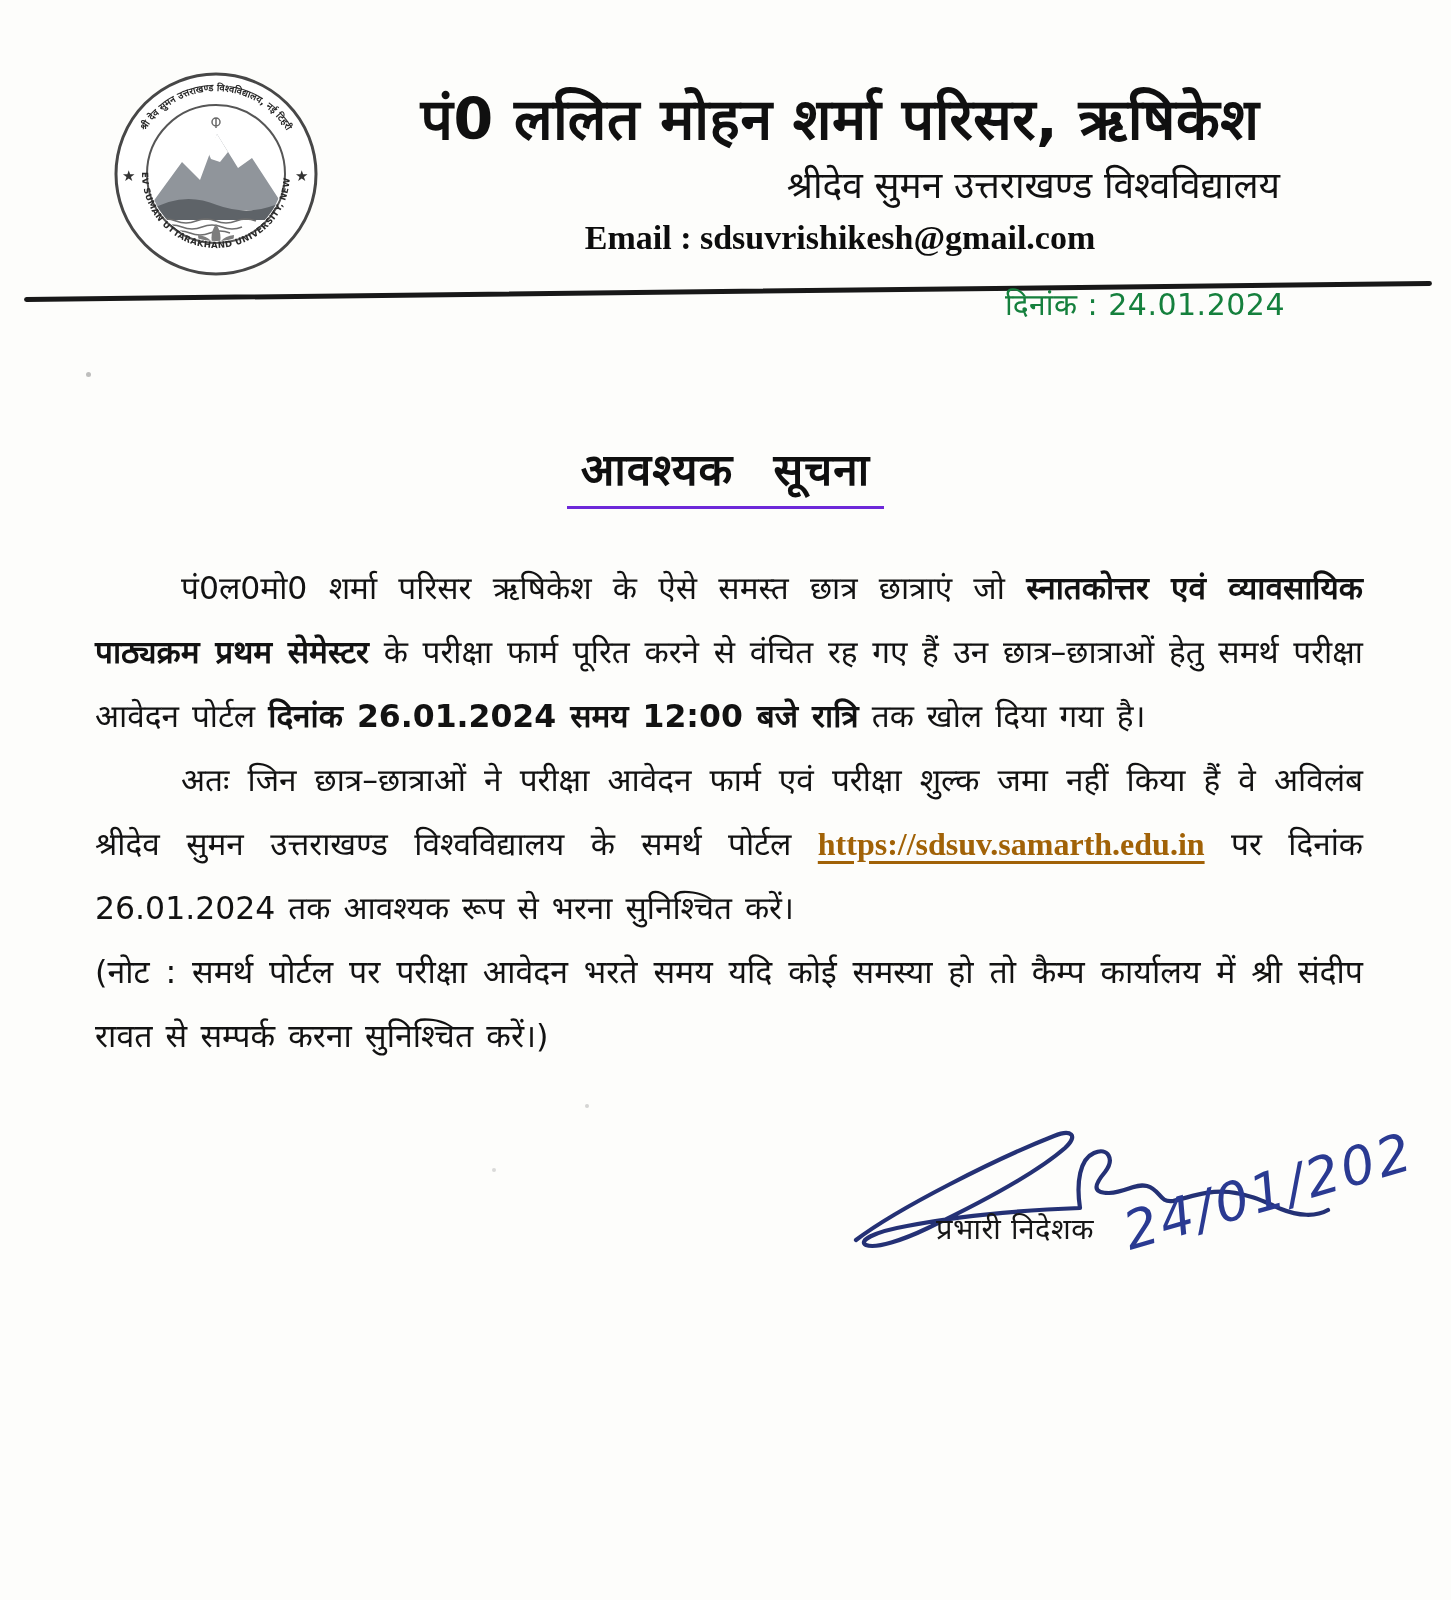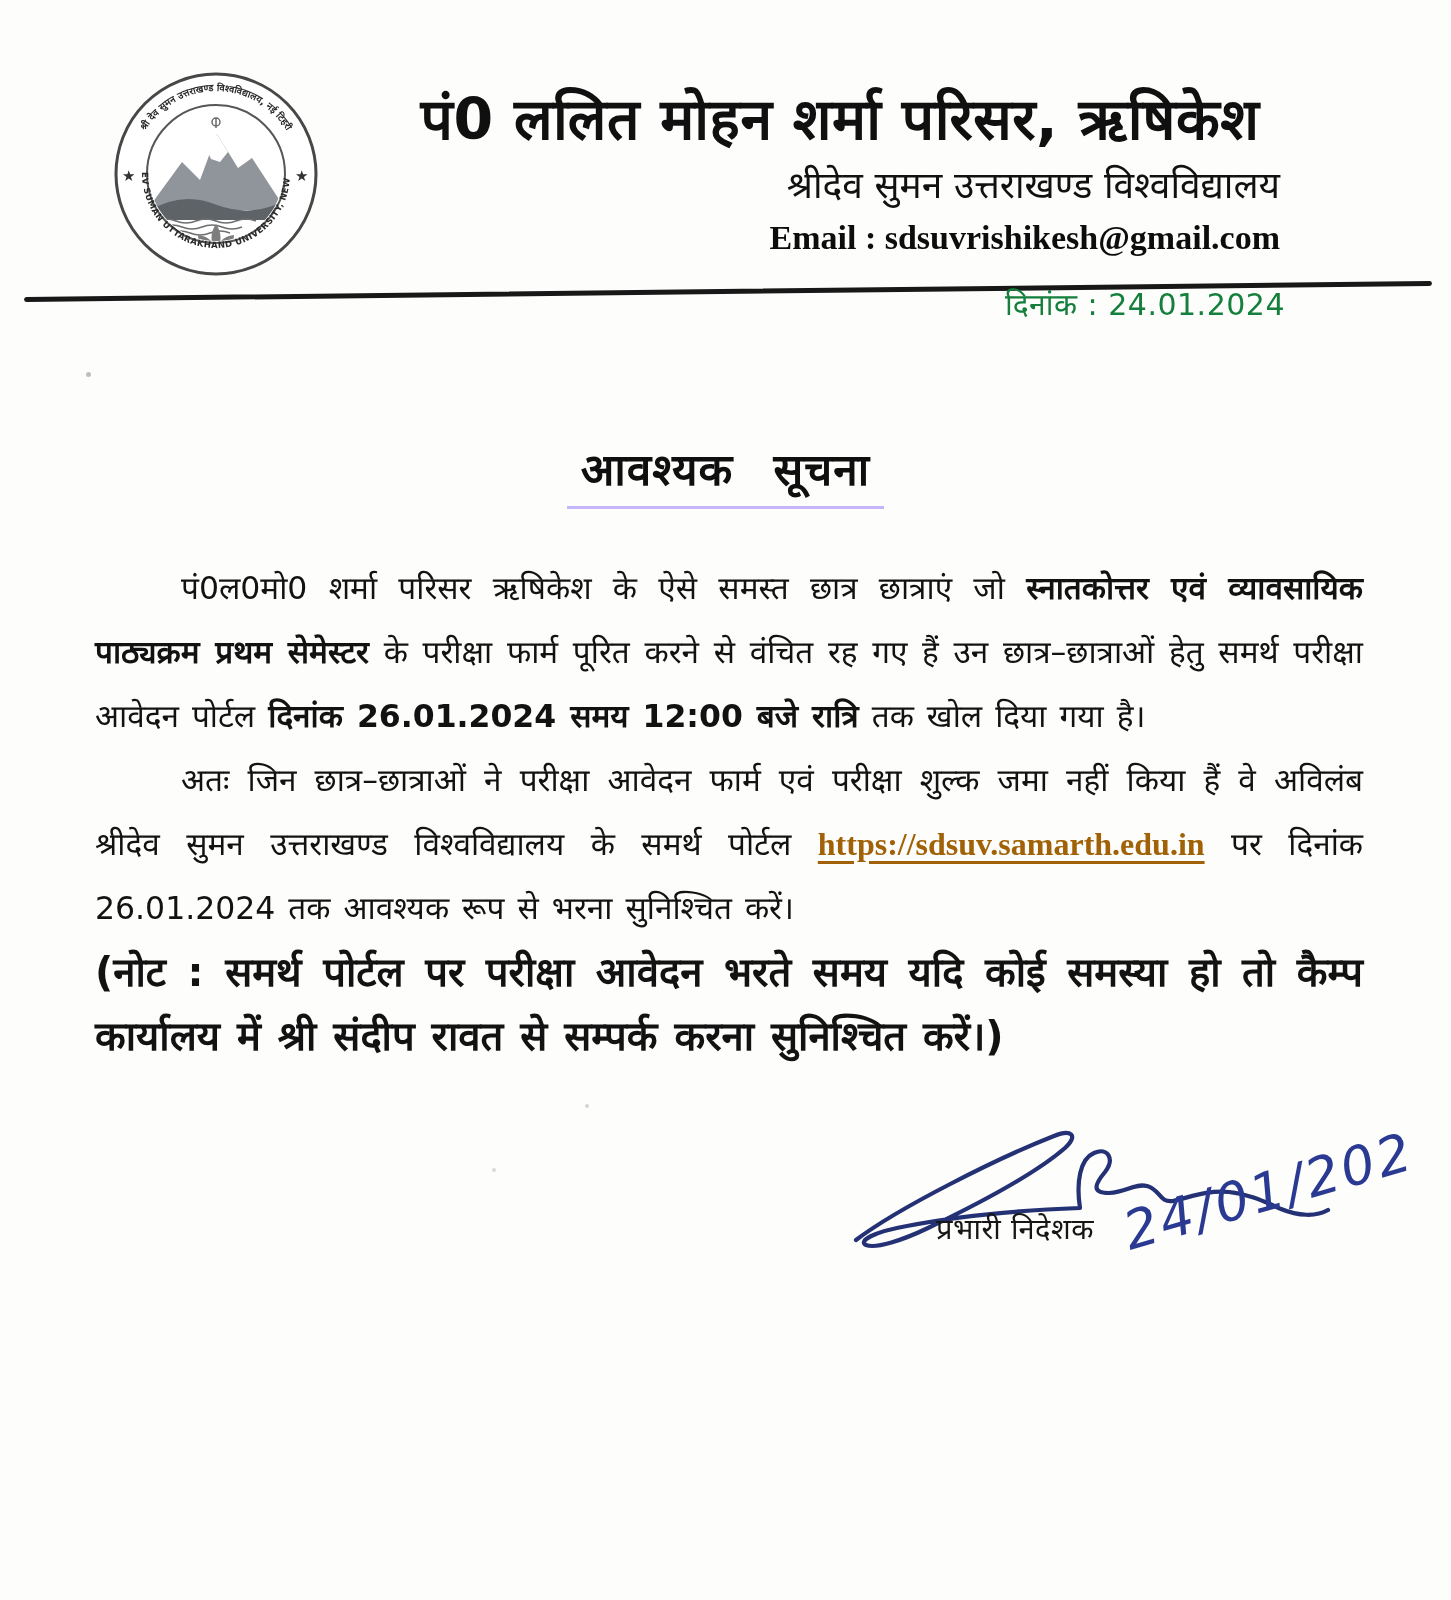--- a/index.html
+++ b/index.html
@@ -16,50 +16,50 @@
   
   .logo-wrap { position:absolute; left:110px; top:68px; width:212px; height:212px; }
   .header-text {
     position:absolute; left:400px; top:78px; width:880px;
     text-align:center;
   }
   .campus-name { font-size:57px; font-weight:600; letter-spacing:0.5px; line-height:1.45; color:#101010; }
   .university-name { font-size:37px; font-weight:500; line-height:1.35; color:#111;text-align:right; }
   .email-line {
     font-family:"Liberation Serif","DejaVu Serif",serif;
-    font-weight:700; font-size:34px; margin-top:8px; color:#0d0d0d;text-align:right;
+    font-weight:700; font-size:34px; margin-top:8px; color:#0d0d0d;
   }
   .rule {
     position:absolute; left:24px; top:289px; width:1408px; height:5px;
     background:#181818; border-radius:3px;
     transform:rotate(-0.65deg);
   }
   .date-line {
     position:absolute; top:283px; right:166px;
     font-size:30px; color:#15803d; letter-spacing:0.5px;
   }
   
   .title-row { position:absolute; top:438px; left:0; width:100%; text-align:center; }
   .title-text {
     display:inline-block;
     font-size:44px; font-weight:700; letter-spacing:1px; word-spacing:24px;
     padding:0 14px 8px 14px;
-    border-bottom:3px solid #c4b5fd;
+    border-bottom:3px solid #6d28d9;
     color:#0f0f0f;
   }
   
   .body-text {
     position:absolute; left:95px; top:556px; width:1268px;
     font-size:31.5px; line-height:64px; text-align:justify;
     color:#121212; word-spacing:3px;
   }
   .body-text p { margin:0; }
   .indent { text-indent:86px; }
   .b { font-weight:700; }
-  .note { font-weight:700; font-size:40px; }
+  .note { font-weight:400; font-size:32px; }
   .url {
     font-family:"Liberation Serif","DejaVu Serif",serif;
     font-weight:700; font-size:32px;
     text-decoration:underline; text-underline-offset:6px;
     color:#a16207;
   }
   
   .sig-block { position:absolute; left:828px; top:1098px; width:585px; height:190px; }
   .sig-svg { position:absolute; left:0; top:0; }
   .designation {

